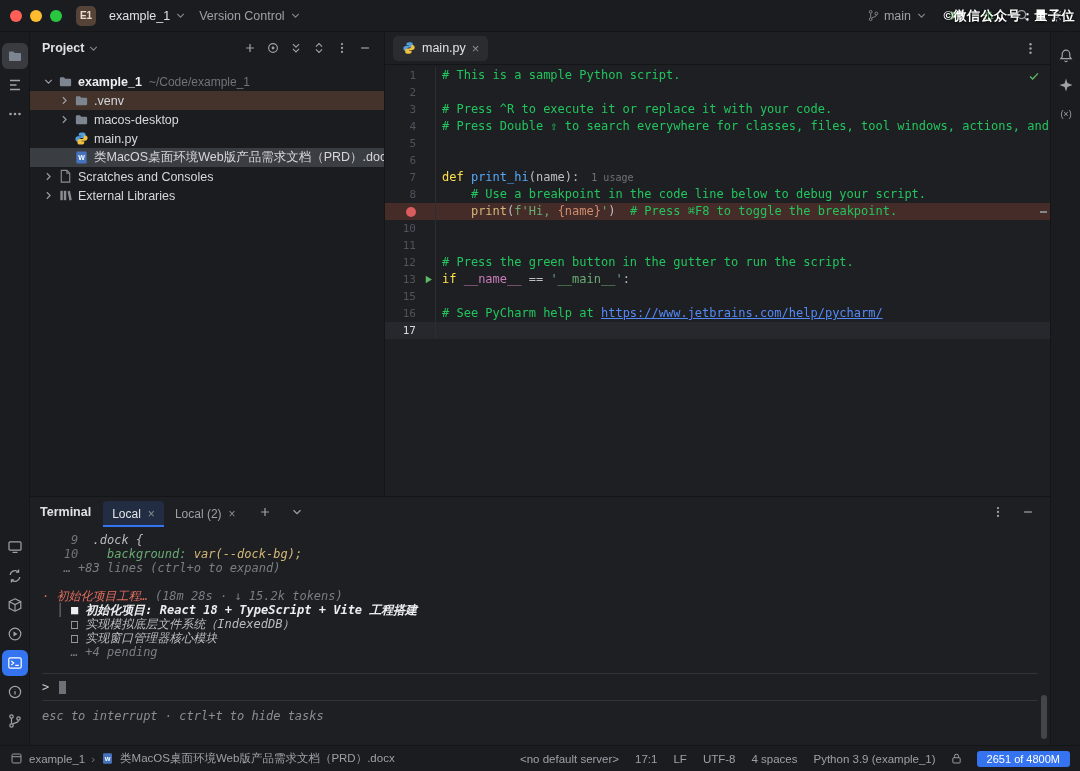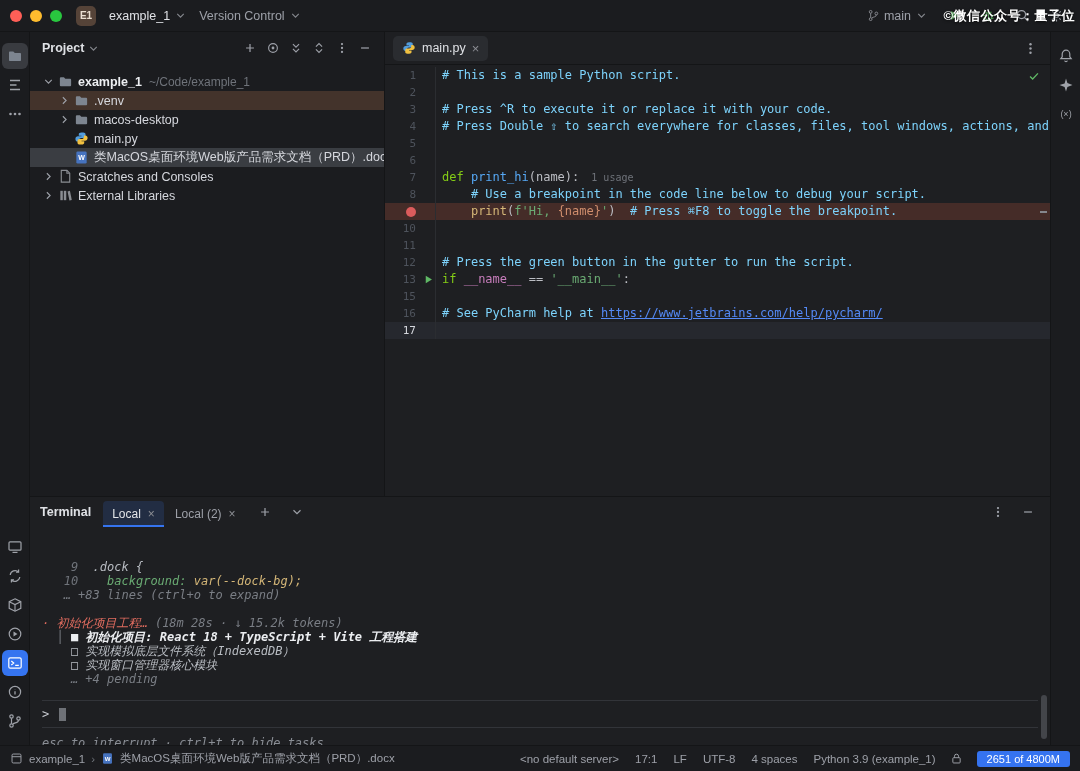--- a/index.html
+++ b/index.html
@@ -68,27 +68,27 @@
   .crow{display:flex;height:17px;line-height:17px;position:relative;}
   .crow.bp{background:#452c28;}
   .crow.bp::after{content:"";position:absolute;right:3px;top:8px;width:7px;height:2px;background:#85878d;}
   .crow.caret{background:#26282e;}
   .gnum{flex:0 0 36px;display:flex;justify-content:flex-end;align-items:center;padding-right:5px;color:#4e535c;font-size:11px;}
   .crow.caret .gnum{color:#d5d7dd;}
   .gicon{flex:0 0 15px;display:flex;align-items:center;justify-content:center;border-right:1px solid #2b2d31;}
   .ctext{padding-left:6px;white-space:pre;color:#bcbec4;overflow:hidden;}
   .bpdot{width:10px;height:10px;border-radius:50%;background:#db5c5c;display:inline-block;}
   .runarrow{display:flex;}
-  .cm{color:#7dd3fc}.kw{color:#84cc16}.fn{color:#56a8f5}.bi{color:#d5b778}
+  .cm{color:#22c55e}.kw{color:#fde047}.fn{color:#56a8f5}.bi{color:#d5b778}
   .st{color:#6aab73}.br{color:#cf8e6d}.pl{color:#bcbec4}.dm{color:#c77dbb}
   .lnk{color:#548af7;text-decoration:underline}
   .usage{color:#6f737a;font-size:10px}
 
   
-  .terminal{flex:1;display:flex;flex-direction:column;border-top:1px solid #141517;min-height:0;background:#1e1f22;position:relative;gap:27px;}
+  .terminal{flex:1;display:flex;flex-direction:column;border-top:1px solid #141517;min-height:0;background:#1e1f22;position:relative;}
   .term-header{flex:0 0 30px;height:30px;display:flex;align-items:center;padding:0 10px;gap:8px;}
   .term-title{font-weight:bold;font-size:12.5px;margin-right:4px;}
   .term-tabs{display:flex;align-items:flex-end;gap:2px;height:100%;}
   .ttab{display:flex;align-items:center;gap:7px;height:26px;padding:0 9px;font-size:12px;color:#9da0a8;border-radius:4px 4px 0 0;}
   .ttab.selected{background:rgba(53,116,240,.16);color:#e3e5e8;box-shadow:inset 0 -2px 0 #3574f0;}
   .ttab .close{color:#8c8e94;font-size:12px;}
   .term-action{width:24px;height:24px;display:flex;align-items:center;justify-content:center;color:#9da0a8;border-radius:4px;}
   .term-action svg{width:14px;height:14px;}
   .term-right{margin-left:auto;display:flex;gap:6px;}
   .term-body{flex:1;font-family:"DejaVu Sans Mono","Liberation Mono",monospace;font-size:12px;padding:6px 12px 0 12px;position:relative;overflow:hidden;color:#b9bdc3;font-style:italic;}

